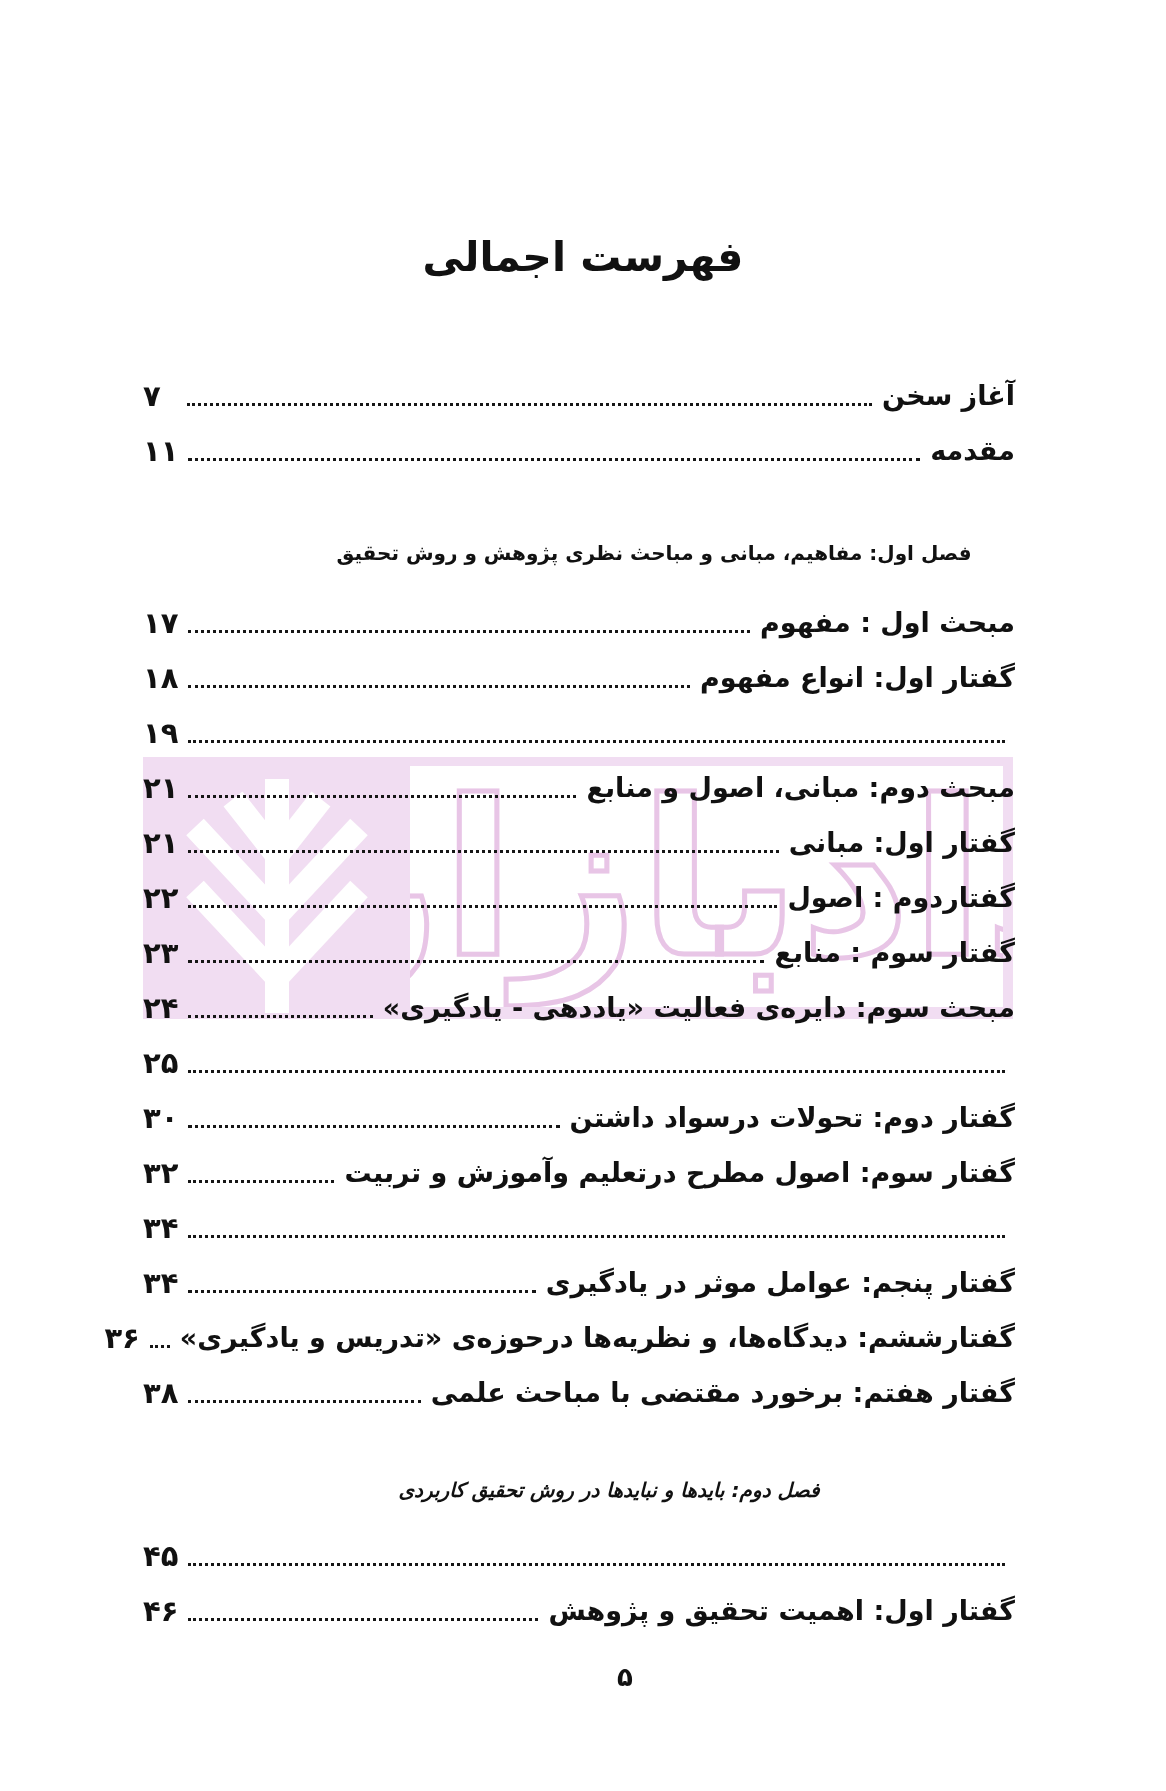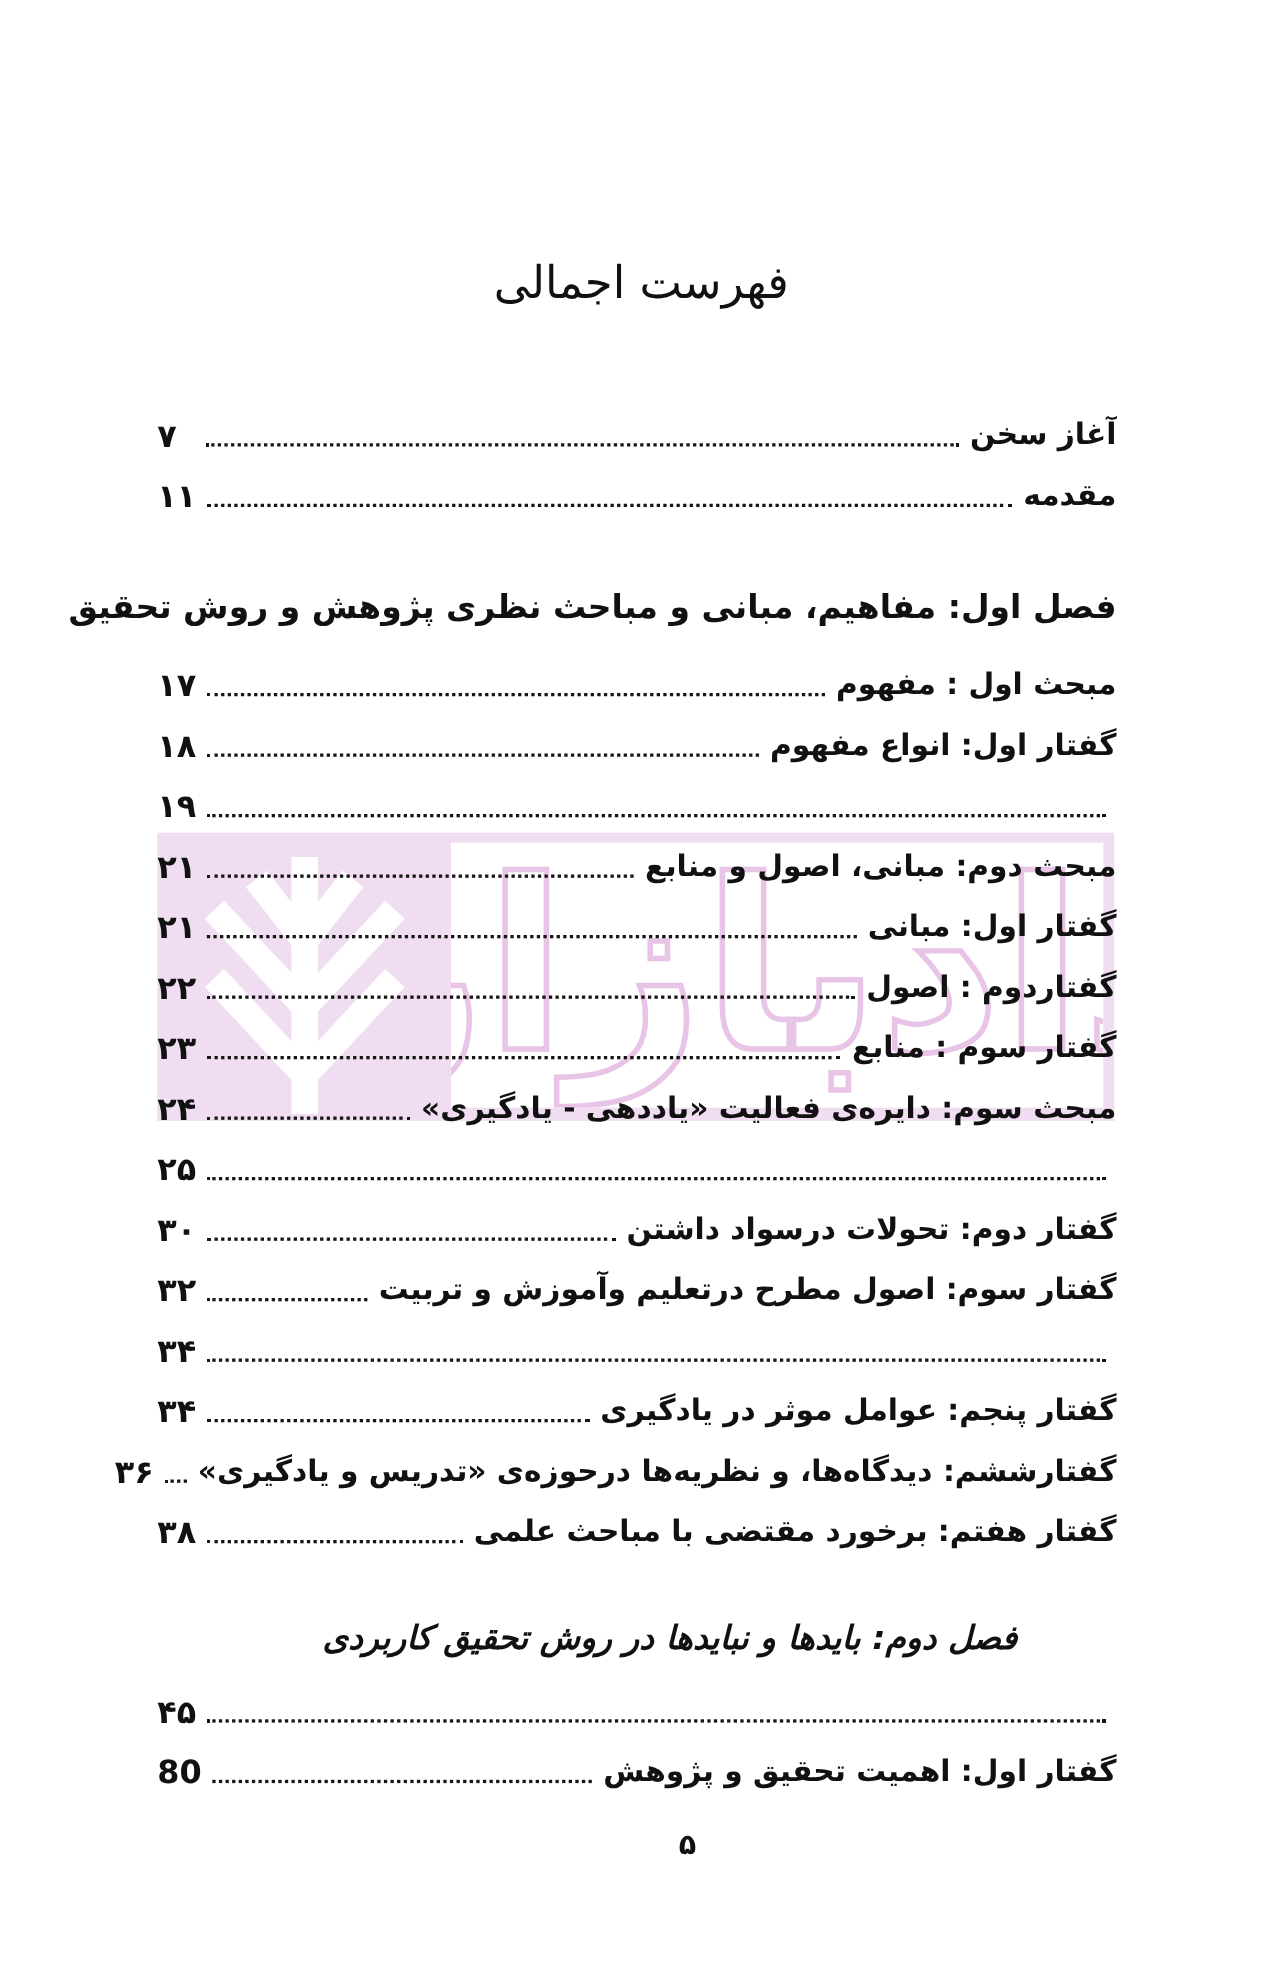--- a/index.html
+++ b/index.html
@@ -15,39 +15,39 @@
     z-index:0;
   }
   .wm-outer{position:absolute;inset:0;background:#f1ddf2;}
   .wm-inner{position:absolute;left:267px;top:9px;right:10px;bottom:12px;background:#ffffff;overflow:hidden;}
   .wm-logo{position:absolute;left:0;top:0;width:267px;height:262px;display:flex;align-items:center;justify-content:center;}
   .wm-text-svg{position:absolute;inset:0;width:100%;height:100%;}
 
   
   .page-title{
     position:absolute;top:233px;left:0;right:0;text-align:center;
-    font-size:41px;font-weight:normal;z-index:2;letter-spacing:0;
+    font-size:41px;font-weight:bold;z-index:2;letter-spacing:0;
   }
 
   
   .toc{
     position:absolute;top:368px;left:143px;width:872px;direction:rtl;z-index:2;
   }
   .toc-row{
     display:flex;align-items:center;height:55px;
     font-weight:bold;font-size:27px;white-space:nowrap;
   }
   .toc-label{flex:0 0 auto;}
   .dots{
     flex:1 1 auto;height:0;border-bottom:3px dotted #161616;
     margin:0 10px;transform:translateY(9px);min-width:20px;
   }
   .toc-page{flex:0 0 auto;font-size:29px;min-width:34px;text-align:left;}
   .toc-heading{
-    text-align:center;font-weight:bold;font-size:30px;
+    text-align:center;font-weight:bold;font-size:20px;
     height:60px;line-height:60px;white-space:nowrap;
   }
   .sec1-heading{margin-top:45px;padding-left:150px;}
   .sec1-items{margin-top:12px;}
   .sec2-heading{margin-top:40px;padding-left:60px;font-style:italic;}
   .sec2-items{margin-top:8px;}
 
   
   .page-num{
     position:absolute;top:1662px;left:84px;right:0;text-align:center;
@@ -189,19 +189,19 @@
     <div class="toc-heading sec2-heading">فصل دوم:  بایدها و نبایدها در روش تحقیق کاربردی</div>
     <div id="sec2-items" class="sec2-items">
   <div class="toc-row">
     <span class="dots"></span>
     <span class="toc-page">۴۵</span>
   </div>
 
   <div class="toc-row">
     <span class="toc-label">گفتار اول: اهمیت تحقیق و پژوهش</span>
     <span class="dots"></span>
-    <span class="toc-page">80</span>
+    <span class="toc-page">۴۶</span>
   </div>
 </div>
   </div>
 
   <div class="page-num">۵</div>
 </div>
 
 </body></html>

